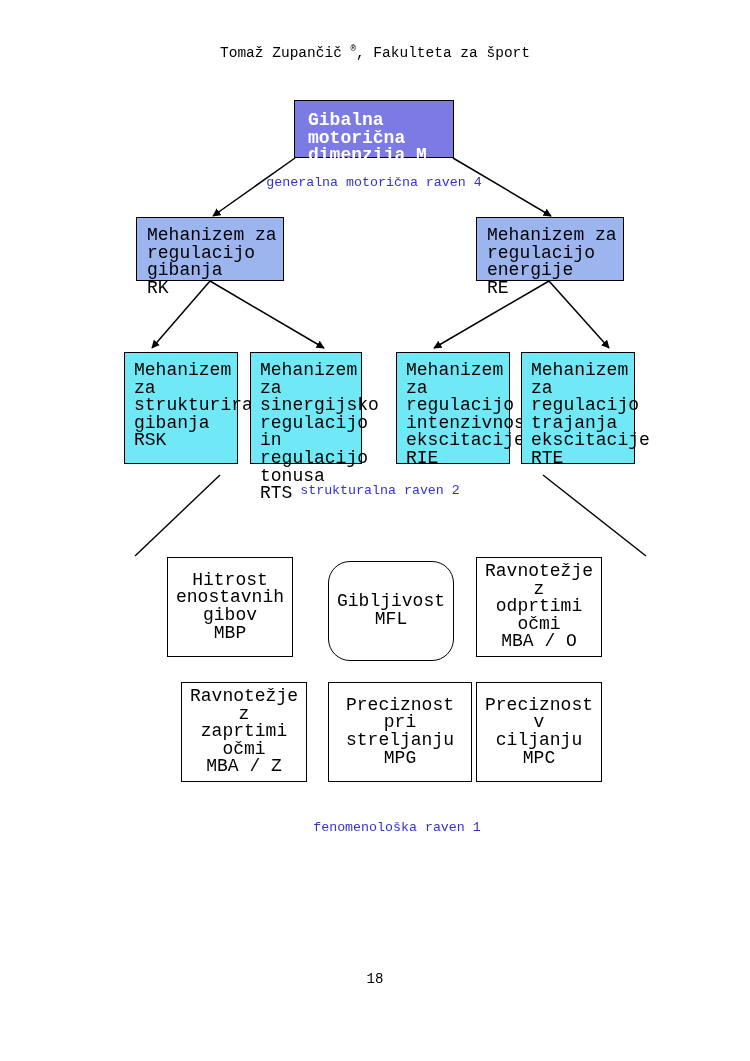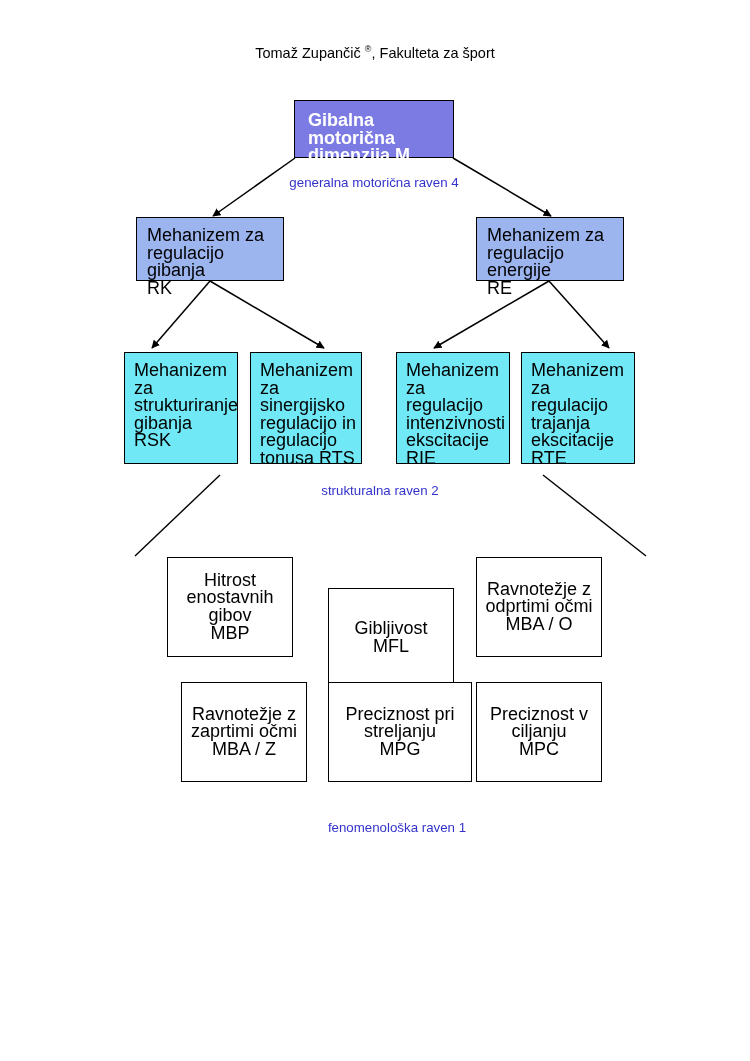--- a/index.html
+++ b/index.html
@@ -5,21 +5,21 @@
   html, body {
     margin: 0;
     padding: 0;
     background: #ffffff;
   }
   #page {
     position: relative;
     width: 750px;
     height: 1061px;
     background: #ffffff;
-    font-family: Liberation Sans, sans-serif;
+    font-family: Liberation Mono, monospace;
     color: #000000;
     overflow: hidden;
   }
 
   
   #doc-header {
     position: absolute;
     left: 0;
     top: 44px;
     width: 750px;
@@ -193,21 +193,21 @@
   <div class="level-label" style="left:292px; top:483px; width:176px;">
     <span>strukturalna raven 2</span>
   </div>
 
   <div class="node level1" style="left:167px; top:557px; width:126px; height:100px;">
     <span class="node-text">Hitrost
 enostavnih gibov
 MBP</span>
   </div>
 
-  <div class="node level1" style="left:328px; top:588px; width:126px; height:100px;">
+  <div class="node level1" style="left:328px; top:561px; width:126px; height:100px;border-radius:22px;">
     <span class="node-text">Gibljivost
 MFL</span>
   </div>
 
   <div class="node level1" style="left:476px; top:557px; width:126px; height:100px;">
     <span class="node-text">Ravnotežje z
 odprtimi očmi
 MBA / O</span>
   </div>
 
@@ -226,14 +226,17 @@
   <div class="node level1" style="left:476px; top:682px; width:126px; height:100px;">
     <span class="node-text">Preciznost v
 ciljanju
 MPC</span>
   </div>
 
   <div class="level-label" style="left:307px; top:811px; width:180px;margin-top:9px;">
     <span>fenomenološka raven 1</span>
   </div>
 
+  <div id="page-number">
+    <span>18</span>
+  </div>
 
 </div>
 
 </body></html>

